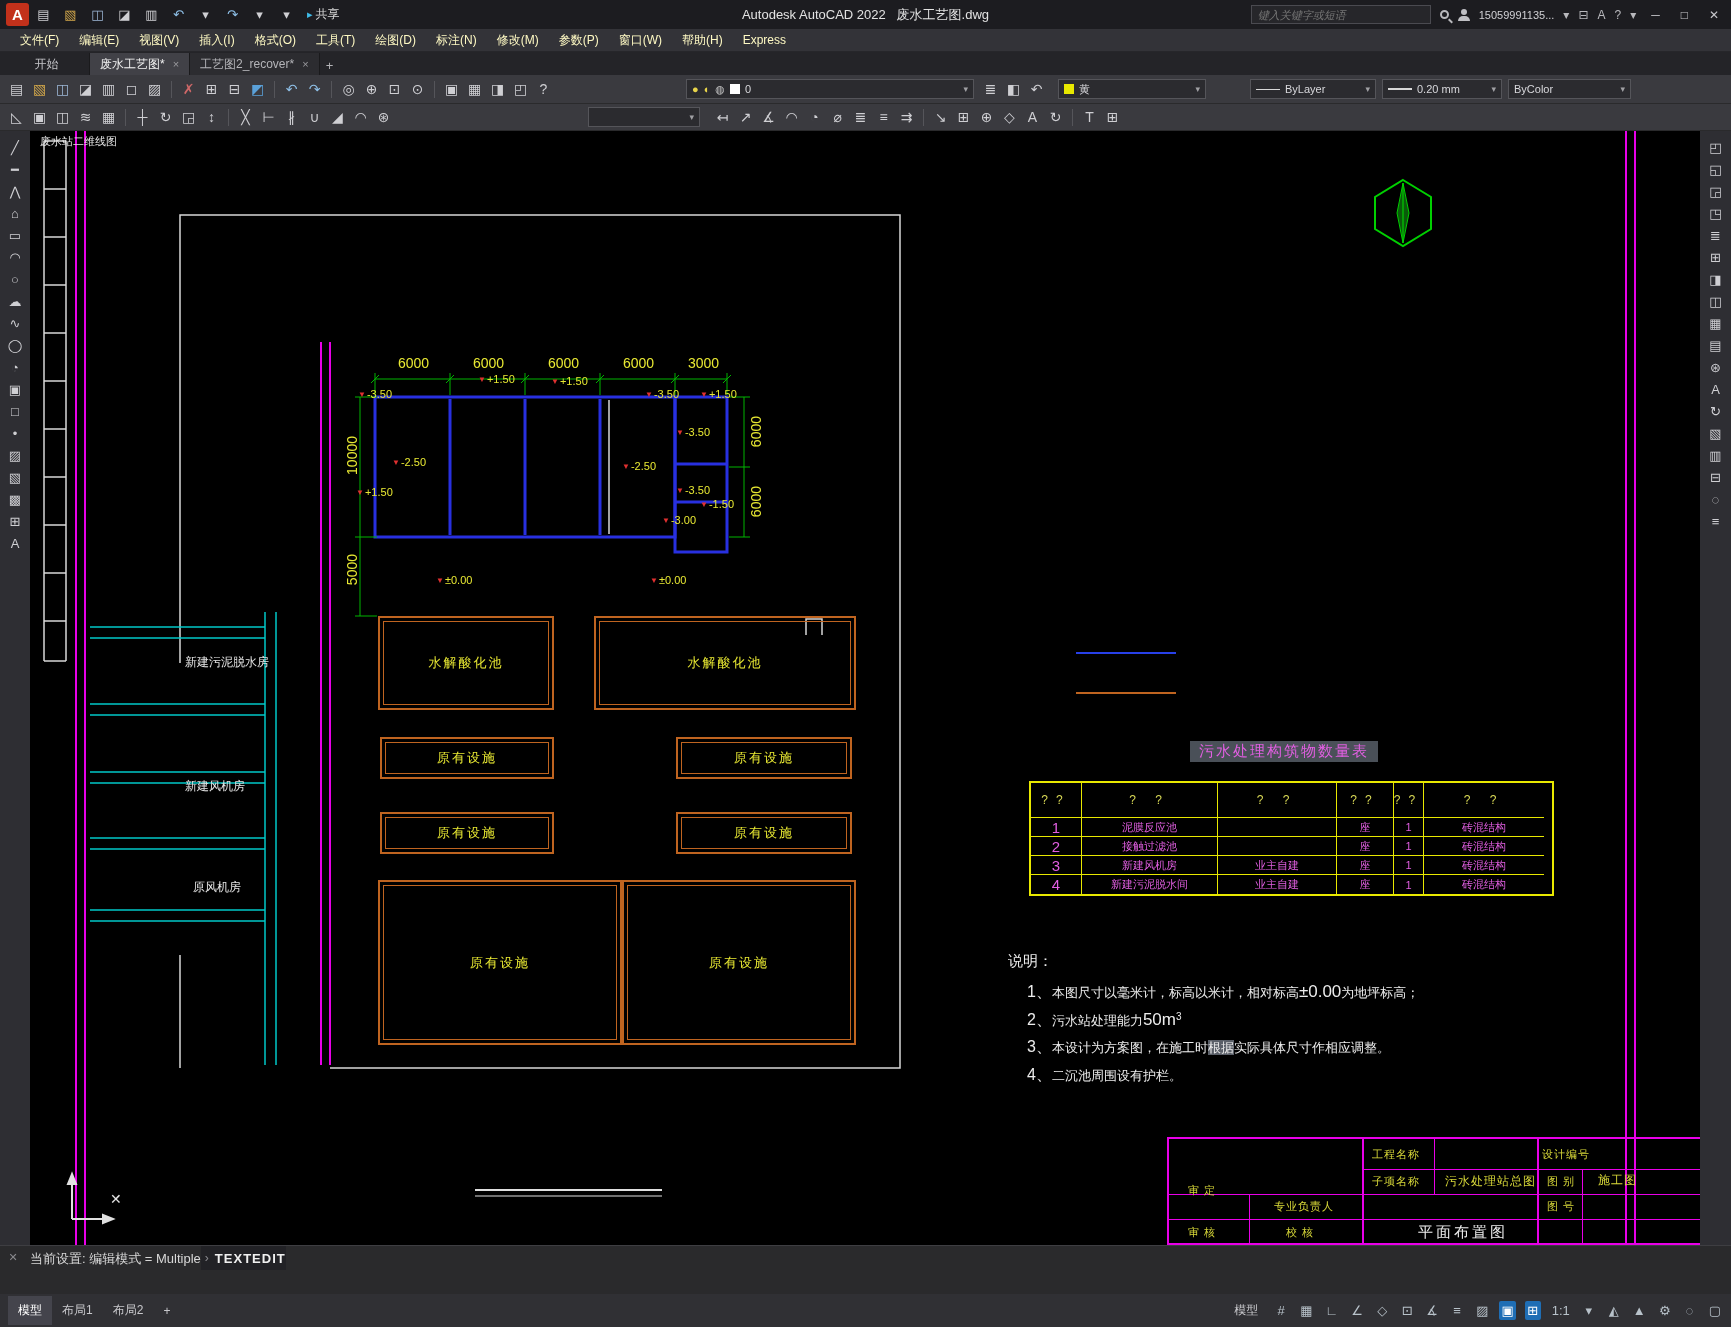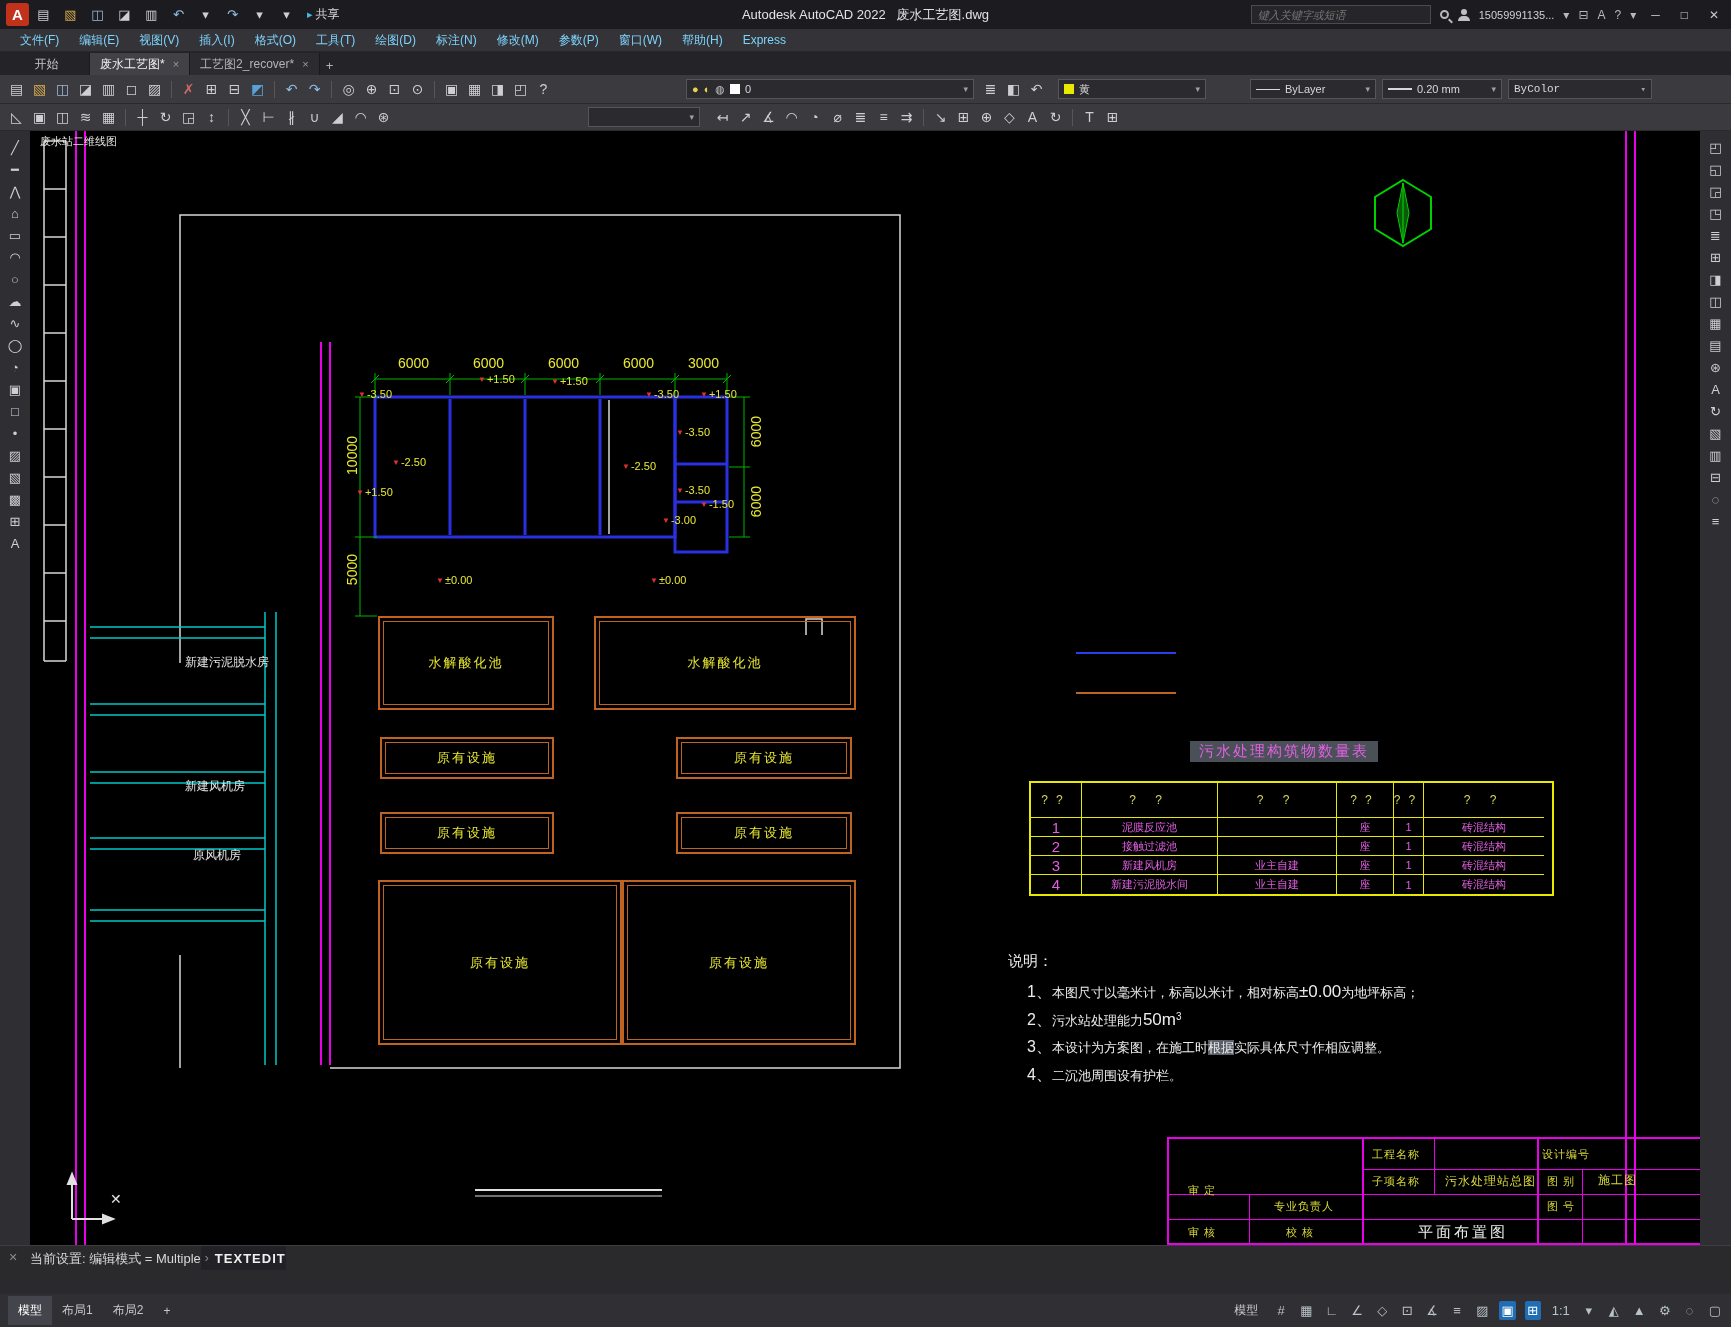--- a/index.html
+++ b/index.html
@@ -23,21 +23,21 @@
   .magnifier::after { content:""; position:absolute; width:5px; height:2px; background:#b8b8bc; transform:rotate(45deg); left:6px; top:8px; }
   .person { width:12px; height:12px; position:relative; }
   .person::before { content:""; position:absolute; width:6px; height:6px; border-radius:50%; background:#c0c0c4; left:3px; top:0; }
   .person::after { content:""; position:absolute; width:12px; height:5px; border-radius:5px 5px 0 0; background:#c0c0c4; bottom:0; }
   .userid { font-size:11px; color:#d0d0d4; }
   .smicon { font-size:12px; color:#b8b8bc; }
   .winbtn { font-size:12px; color:#c8c8cc; padding:0 6px; }
 
   
   #menubar { top:29px; height:23px; background:#333338; display:flex; align-items:center; padding-left:10px; border-bottom:1px solid #26262a;}
-  .menu-item { font-size:12px; color:#7dd3fc; padding:3px 10px; }
+  .menu-item { font-size:12px; color:#fef9c3; padding:3px 10px; }
 
   
   #tabbar { top:52px; height:23px; background:#242428; display:flex; align-items:flex-end; padding-left:4px; }
   .starttab { width:86px; height:22px; display:flex; align-items:center; justify-content:center;
     font-size:12px; color:#c4c4c8; border-right:1px solid #1a1a1c; }
   .filetab { height:22px; display:flex; align-items:center; gap:8px; padding:0 10px;
     font-size:12px; color:#b4b4b8; background:#2c2c30; border-right:1px solid #1a1a1c; }
   .filetab.active { background:#414147; color:#f2f2f2; }
   .filetab .close { color:#9a9a9e; font-size:11px; }
   .addtab { width:20px; height:20px; display:flex; align-items:center; justify-content:center; color:#b4b4b8; font-size:13px; }
@@ -257,21 +257,21 @@
   <div class="combo" style="left:1250px;width:126px;">
     <span class="line-sample"></span>
     <span>ByLayer</span>
     <span class="caret">▾</span>
   </div>
   <div class="combo" style="left:1382px;width:120px;">
     <span class="line-sample thick"></span>
     <span>0.20 mm</span>
     <span class="caret">▾</span>
   </div>
-  <div class="combo" style="left:1508px;width:144px;font-family:Liberation Mono, monospace;">
+  <div class="combo" style="left:1508px;width:123px;">
     <span>ByColor</span>
     <span class="caret">▾</span>
   </div>
 </div>
 
 <div class="toolbar" id="toolbar2">
   <div class="ticons">
 
   <span class="ticon">◺</span>
       <span class="ticon">▣</span>
@@ -428,21 +428,21 @@
   </svg>
 
   <span class="ctext" style="left:40px;top:3px;font-size:11px;">废水站二维线图</span>
 
   <span class="ctext" style="left:110px;top:1060px;font-size:14px;">✕</span>
 
   <div>
 
   <span class="ctext" style="position: absolute; left: 185px; top: 523px;">新建污泥脱水房</span>
       <span class="ctext" style="position: absolute; left: 185px; top: 647px;">新建风机房</span>
-      <span class="ctext" style="position: absolute; left: 193px; top: 716px; text-align: right;">原风机房</span>
+      <span class="ctext" style="position: absolute; left: 193px; top: 748px; text-align: right;">原风机房</span>
     </div>
 
   <div>
 
   <div class="obox" style="position: absolute; left: 378px; top: 485px; width: 176px; height: 94px;">
       <div class="obox-inner"></div>
       <span class="obox-label">水解酸化池</span>
     </div>
       <div class="obox" style="position: absolute; left: 594px; top: 485px; width: 262px; height: 94px;">
       <div class="obox-inner"></div>

